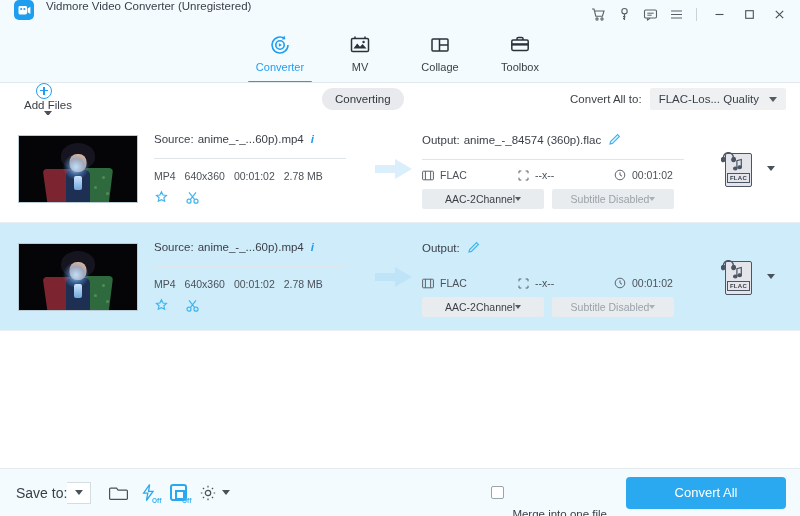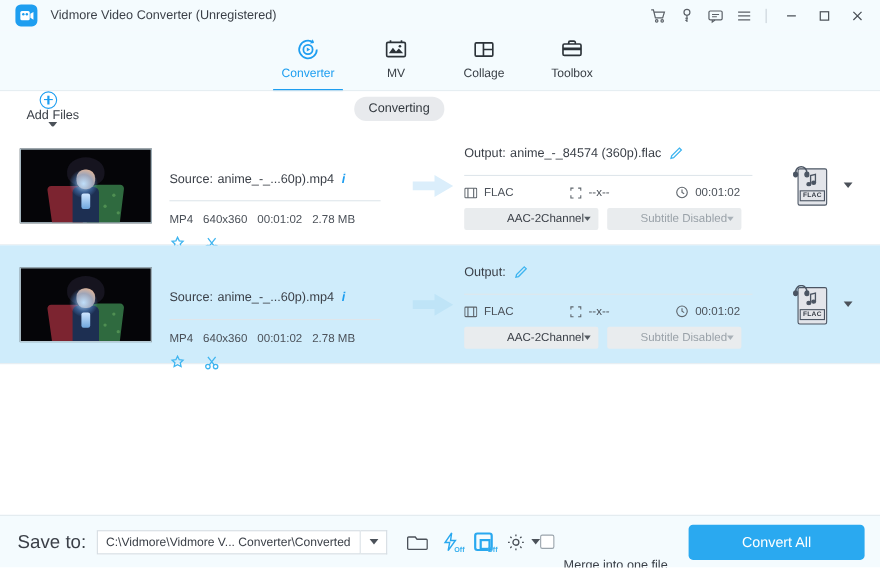--- a/index.html
+++ b/index.html
@@ -13,21 +13,21 @@
     position: relative;
     width: 800px; height: 516px;
     background: #ffffff;
   }
 
   
   .titlebar {
     position: absolute; left: 0; top: 0;
     width: 800px; height: 28px;
     background: #f4fbfe;
-    display: flex; align-items: center;
+    display: flex; align-items: flex-start;
   }
   .app-logo {
     width: 20px; height: 20px; margin-left: 14px;
     background: #1e9ef0;
     border-radius: 5px;
     display: flex; align-items: center; justify-content: center;
   }
   .app-logo svg { display: block; }
   .app-title {
     margin-left: 12px;
@@ -201,21 +201,21 @@
     background: linear-gradient(#cfe6ff,#6fa6dd); border-radius: 2px;
   }
   .th-spots { position: absolute; inset: 0; }
   .th-spot { position: absolute; width: 3px; height: 3px; background: #4f8f52; border-radius: 50%; }
 
   .col-source {
     width: 212px; margin-left: 16px; flex: none;
     align-self: flex-start; padding-top: 18px;
   }
   .src-line {
-    display: flex; align-items: center; margin-top: 24px;
+    display: flex; align-items: center;
   }
   .src-name {
     font-size: 11.5px; color: #3a3f47; white-space: nowrap;
   }
   .info-i {
     margin-left: 7px; font-size: 11.5px; font-style: italic;
     font-weight: bold; color: #1e9ef0;
   }
   .src-rule {
     margin-top: 13px; width: 192px; height: 1px; background: #dfe6eb;
@@ -253,21 +253,21 @@
   .om-ico { margin-right: 6px; color: #5d646b; display: flex; }
   .om-ico svg { display: block; }
   .om-fmt { width: 96px; }
   .om-res { width: 96px; }
   .om-dur { display: flex; align-items: center; }
 
   .out-selects { margin-top: 8px; display: flex; align-items: center; }
   .osel {
     height: 20px; width: 122px;
     background: #e9ecee;
-    display: flex; align-items: center; justify-content: flex-end;
+    display: flex; align-items: center; justify-content: center;
     padding: 0 7px;
     font-size: 10.5px; color: #3a3f47;
     border-radius: 2px;
   }
   .osel.disabled { color: #9aa2a9; background: #e9ecee; }
   .osel + .osel { margin-left: 8px; }
   .mini-caret {
     width: 0; height: 0;
     border-left: 3.5px solid transparent;
     border-right: 3.5px solid transparent;
@@ -309,21 +309,21 @@
 
   
   .bottombar {
     position: absolute; left: 0; bottom: 0;
     width: 800px; height: 48px;
     background: #f4fbfe;
     border-top: 1px solid #e3eaef;
     display: flex; align-items: center;
   }
   .saveto-label {
-    margin-left: 16px; font-size: 17px; color: #3a3f47;
+    margin-left: 16px; font-size: 14px; color: #3a3f47;
   }
   .path-box {
     margin-left: 10px;
     width: 240px; height: 22px;
     background: #ffffff; border: 1px solid #d5dde3;
     display: flex; align-items: center;
     padding: 0 7px;
     font-size: 11px; color: #3a3f47;
     white-space: nowrap; overflow: hidden;
   }
@@ -491,20 +491,27 @@
     <div class="addfiles">
       <div class="plus-circle"></div>
       <div class="addfiles-label">Add Files</div>
       <div class="caret-dark"></div>
     </div>
 
     <div class="seg-group">
       <div class="seg active">Converting</div>
     </div>
 
+    <div class="convert-all-to">
+      <div class="cat-label">Convert All to:</div>
+      <div class="cat-select">
+        <span>FLAC-Los... Quality</span>
+        <span class="caret-dark"></span>
+      </div>
+    </div>
   </div>
 
   <div class="filelist">
 
     <div class="file-row">
       <div class="thumb">
         <div class="thumb-scene">
           <div class="th-cloak-l"></div>
           <div class="th-cloak-r"></div>
           <div class="th-body"></div>
@@ -752,21 +759,20 @@
           <div class="flac-tag">FLAC</div>
         </div>
         <div class="fmt-caret"></div>
       </div>
     </div>
 
   </div>
 
   <div class="bottombar">
     <div class="saveto-label">Save to:</div>
-    <div class="path-box">C:\Vidmore\Vidmore V... Converter\Converted</div>
     <div class="path-drop">
       <span class="caret-dark" style="margin-left:0"></span>
     </div>
 
     <div class="bb-icon first">
       <svg width="19" height="17" viewBox="0 0 19 17" fill="none" stroke="#4b5159" stroke-width="1.2">
         <path d="M1.5 4.2h6l1.6 2h8.4a.9.9 0 0 1 .9.9v7.4a.9.9 0 0 1-.9.9H1.5a.9.9 0 0 1-.9-.9V5.1a.9.9 0 0 1 .9-.9z"></path>
       </svg>
     </div>
 

